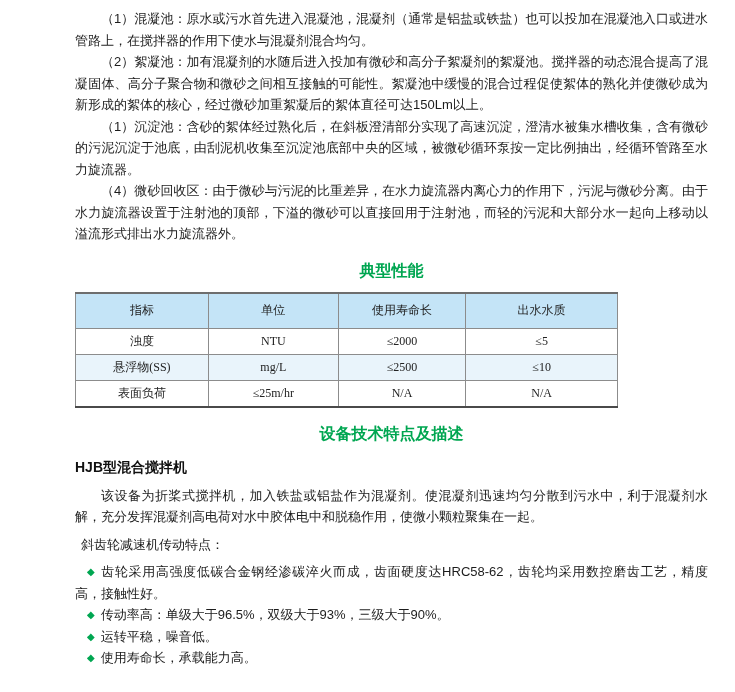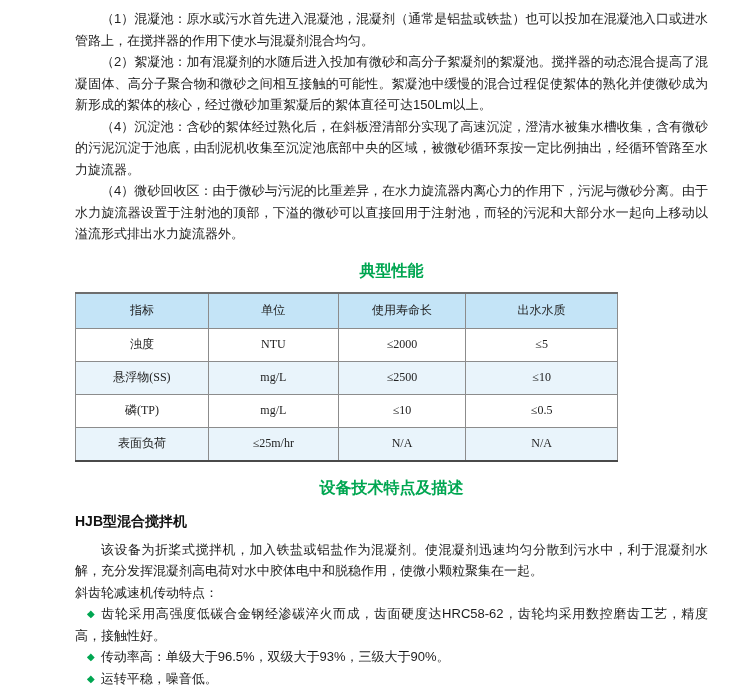--- a/index.html
+++ b/index.html
@@ -9,21 +9,21 @@
     background: #ffffff;
     color: #1c1c1c;
     font-family: "Liberation Sans", sans-serif;
     font-size: 13px;
     line-height: 21.5px;
     overflow: hidden;
   }
   .page { padding: 8px 27px 0 75px; }
 
   .para  { margin: 0; text-indent: 2em; text-align: justify; }
-  .plain { margin: 0; }
+  .plain { margin: 6px; }
 
   h2.sec {
     color: #00A651;
     font-size: 16px;
     font-weight: bold;
     margin: 15px 0 10px 0;
     line-height: 22px;
     text-align: center;
   }
   h3.sub {
@@ -49,21 +49,21 @@
     border: 1px solid #8c8c8c;
     text-align: center;
     vertical-align: middle;
     padding: 0 19px;
   }
   table.perf th {
     background: #C4E4F7;
     font-weight: normal;
     height: 36px;
   }
-  table.perf td { height: 33px; background: #ffffff; }
+  table.perf td { height: 26px; background: #ffffff; }
   table.perf tbody tr:nth-child(even) td { background: #E9F4FB; }
   table.perf col.c1 { width: 24.5%; }
   table.perf col.c2 { width: 24%; }
   table.perf col.c3 { width: 23.5%; }
   table.perf col.c4 { width: 28%; }
 
   .bullet { margin: 0; text-indent: 12px; text-align: justify; }
   .diamond {
     color: #00A651;
     font-size: 10px;
@@ -71,21 +71,21 @@
     vertical-align: 1px;
   }
 </style>
 </head>
 <body>
 
 <div class="page">
 
   <p class="para">（1）混凝池：原水或污水首先进入混凝池，混凝剂（通常是铝盐或铁盐）也可以投加在混凝池入口或进水管路上，在搅拌器的作用下使水与混凝剂混合均匀。</p>
   <p class="para">（2）絮凝池：加有混凝剂的水随后进入投加有微砂和高分子絮凝剂的絮凝池。搅拌器的动态混合提高了混凝固体、高分子聚合物和微砂之间相互接触的可能性。絮凝池中缓慢的混合过程促使絮体的熟化并使微砂成为新形成的絮体的核心，经过微砂加重絮凝后的絮体直径可达150Lm以上。</p>
-  <p class="para">（4）沉淀池：含砂的絮体经过熟化后，在斜板澄清部分实现了高速沉淀，澄清水被集水槽收集，含有微砂的污泥沉淀于池底，由刮泥机收集至沉淀池底部中央的区域，被微砂循环泵按一定比例抽出，经循环管路至水力旋流器。</p>
+  <p class="para">（1）沉淀池：含砂的絮体经过熟化后，在斜板澄清部分实现了高速沉淀，澄清水被集水槽收集，含有微砂的污泥沉淀于池底，由刮泥机收集至沉淀池底部中央的区域，被微砂循环泵按一定比例抽出，经循环管路至水力旋流器。</p>
   <p class="para">（4）微砂回收区：由于微砂与污泥的比重差异，在水力旋流器内离心力的作用下，污泥与微砂分离。由于水力旋流器设置于注射池的顶部，下溢的微砂可以直接回用于注射池，而轻的污泥和大部分水一起向上移动以溢流形式排出水力旋流器外。</p>
 
   <h2 class="sec">典型性能</h2>
 
   <table class="perf">
     <colgroup>
         <col class="c1">
         <col class="c2">
         <col class="c3">
         <col class="c4">
@@ -103,26 +103,20 @@
         <td>浊度</td>
         <td>NTU</td>
         <td>≤2000</td>
         <td>≤5</td>
       </tr>
       <tr>
         <td>悬浮物(SS)</td>
         <td>mg/L</td>
         <td>≤2500</td>
         <td>≤10</td>
-      </tr>
-      <tr>
-        <td>磷(TP)</td>
-        <td>mg/L</td>
-        <td>≤10</td>
-        <td>≤0.5</td>
       </tr>
       <tr>
         <td>表面负荷</td>
         <td>≤25m/hr</td>
         <td>N/A</td>
         <td>N/A</td>
       </tr>
     </tbody>
   </table>
 

